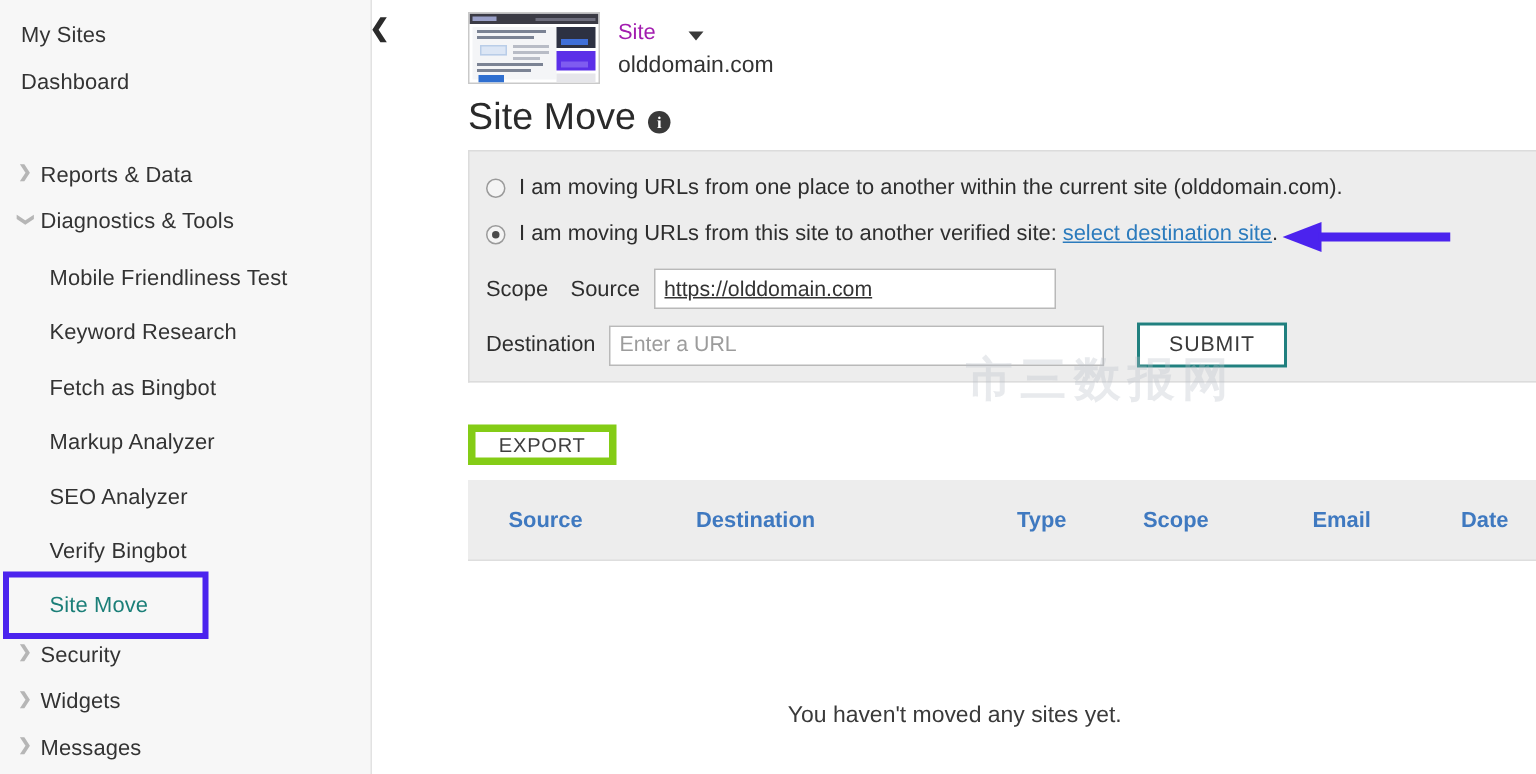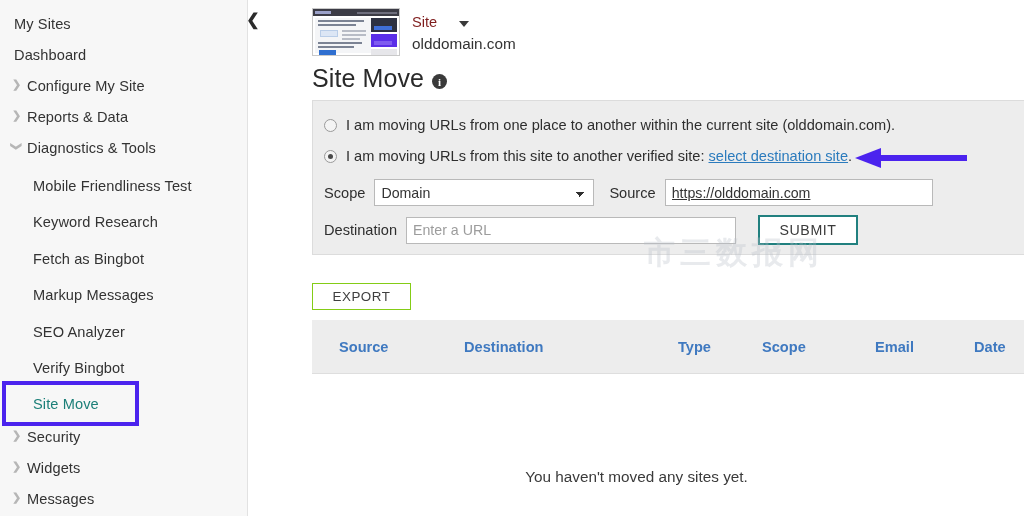--- a/index.html
+++ b/index.html
@@ -114,21 +114,21 @@
   #site-thumb .t-main .btn { position:absolute; left:4px; width:17px; height:5px; background:#2f6fd0; }
   #site-thumb .t-side { position:absolute; right:2px; top:9px; width:26px; bottom:2px; }
   #site-thumb .t-side .s1 { position:absolute; left:0; top:0; width:100%; height:14px; background:#2d3142; }
   #site-thumb .t-side .s1 .b { position:absolute; left:3px; bottom:2px; width:18px; height:4px; background:#3f6fd8; }
   #site-thumb .t-side .s2 { position:absolute; left:0; top:16px; width:100%; height:13px; background:#5b2fe8; }
   #site-thumb .t-side .s2 .b { position:absolute; left:3px; bottom:2px; width:18px; height:4px; background:#7f5cf0; }
   #site-thumb .t-side .s3 { position:absolute; left:0; top:31px; width:100%; height:6px; background:#e6e6ea; }
 
   #site-meta { margin-left: 12px; padding-top: 5px; }
   #site-meta .row1 {
-    font-size: 14.6px; color: #7f1d1d;
+    font-size: 14.6px; color: #a21caf;
     display: flex; align-items: center; gap: 22px;
     line-height: 19px;
   }
   #site-meta .row1 .dd-caret {
     width: 0; height: 0;
     border-left: 5px solid transparent;
     border-right: 5px solid transparent;
     border-top: 6px solid #3a3a3a;
     display: inline-block;
     transform: translateY(1px);
@@ -265,21 +265,21 @@
     z-index: 7;
     pointer-events: none;
   }
 
   
   #export-btn {
     position: absolute;
     left: 63px; top: 283px;
     width: 99px; height: 27px;
     background: #ffffff;
-    border: 1px solid #84cc16;
+    border: 5px solid #84cc16;
     color: #3f3f3f;
     font-size: 13.4px;
     font-family: "Liberation Sans", sans-serif;
     letter-spacing: .5px;
     cursor: pointer;
     border-radius: 0;
   }
 
   
   #table-head {
@@ -329,24 +329,20 @@
   <nav id="sidebar">
 
     <div class="nav-item lvl0" style="top:8px">
       <span class="lbl">My Sites</span>
     </div>
 
     <div class="nav-item lvl0" style="top:39px">
       <span class="lbl">Dashboard</span>
     </div>
 
-    <div class="nav-item lvl0 hasarrow" style="top:70px">
-      <span class="caret right"></span>
-      <span class="lbl">Configure My Site</span>
-    </div>
 
     <div class="nav-item lvl0 hasarrow" style="top:101px">
       <span class="caret right"></span>
       <span class="lbl">Reports &amp; Data</span>
     </div>
 
     <div class="nav-item lvl0 hasarrow" style="top:132px">
       <span class="caret down"></span>
       <span class="lbl">Diagnostics &amp; Tools</span>
     </div>
@@ -357,21 +353,21 @@
 
     <div class="nav-item lvl1" style="top:206px">
       <span class="lbl">Keyword Research</span>
     </div>
 
     <div class="nav-item lvl1" style="top:243px">
       <span class="lbl">Fetch as Bingbot</span>
     </div>
 
     <div class="nav-item lvl1" style="top:279px">
-      <span class="lbl">Markup Messages</span>
+      <span class="lbl">Markup Analyzer</span>
     </div>
 
     <div class="nav-item lvl1" style="top:316px">
       <span class="lbl">SEO Analyzer</span>
     </div>
 
     <div class="nav-item lvl1" style="top:352px">
       <span class="lbl">Verify Bingbot</span>
     </div>
 
@@ -453,23 +449,20 @@
       <div class="radio-row r2">
         <span class="radio checked"></span>
         <span>I am moving URLs from this site to another verified site:</span>
         <span style="width:4px"></span>
         <a class="link" href="#">select destination site</a>
         <span>.</span>
       </div>
 
       <div class="field-row fr1">
         <span class="fld-label">Scope</span>
-        <select class="scope-select" id="scope-select">
-          <option>Domain</option>
-        </select>
         <span class="fld-label" style="margin-left:15px">Source</span>
         <input class="txt" id="source-input" type="text" value="https://olddomain.com" style="">
       </div>
 
       <div class="field-row fr2">
         <span class="fld-label">Destination</span>
         <input class="txt" id="dest-input" type="text" placeholder="Enter a URL" style="">
         <button id="submit-btn">SUBMIT</button>
       </div>
     </section>

